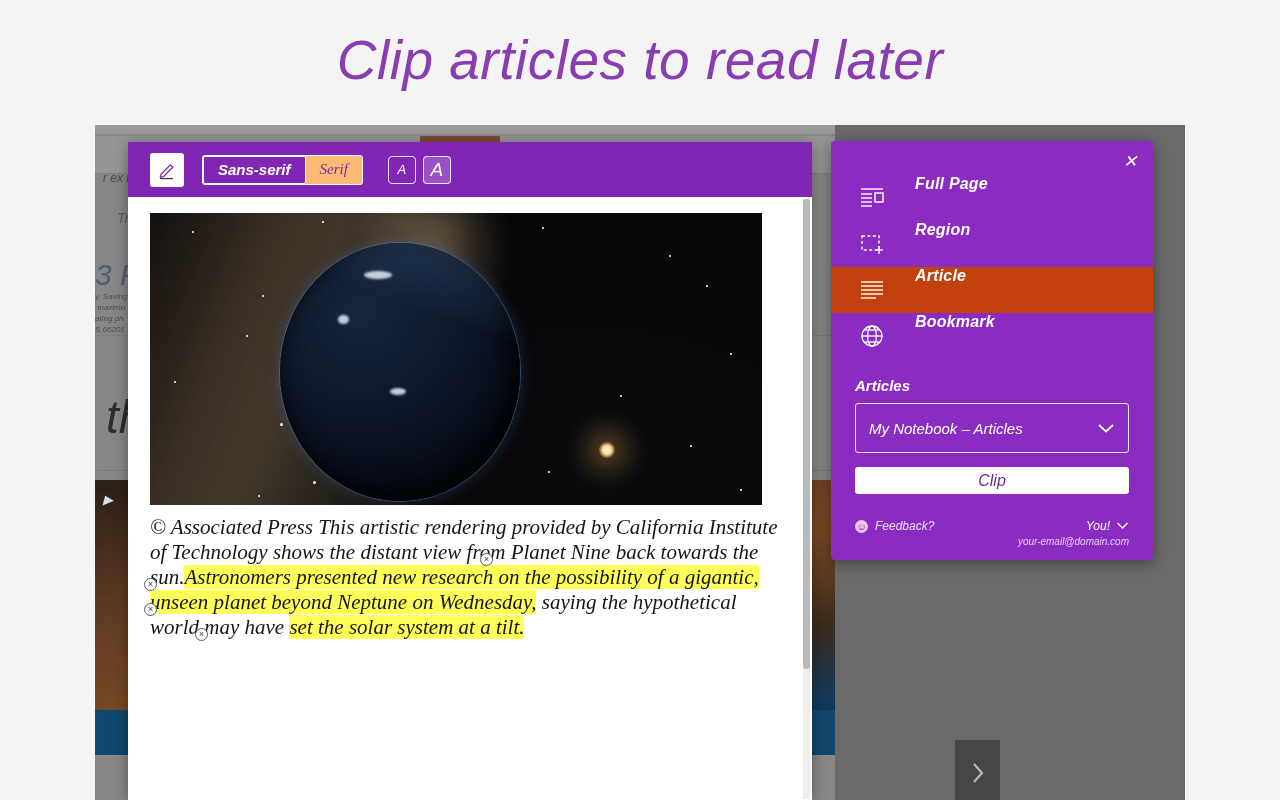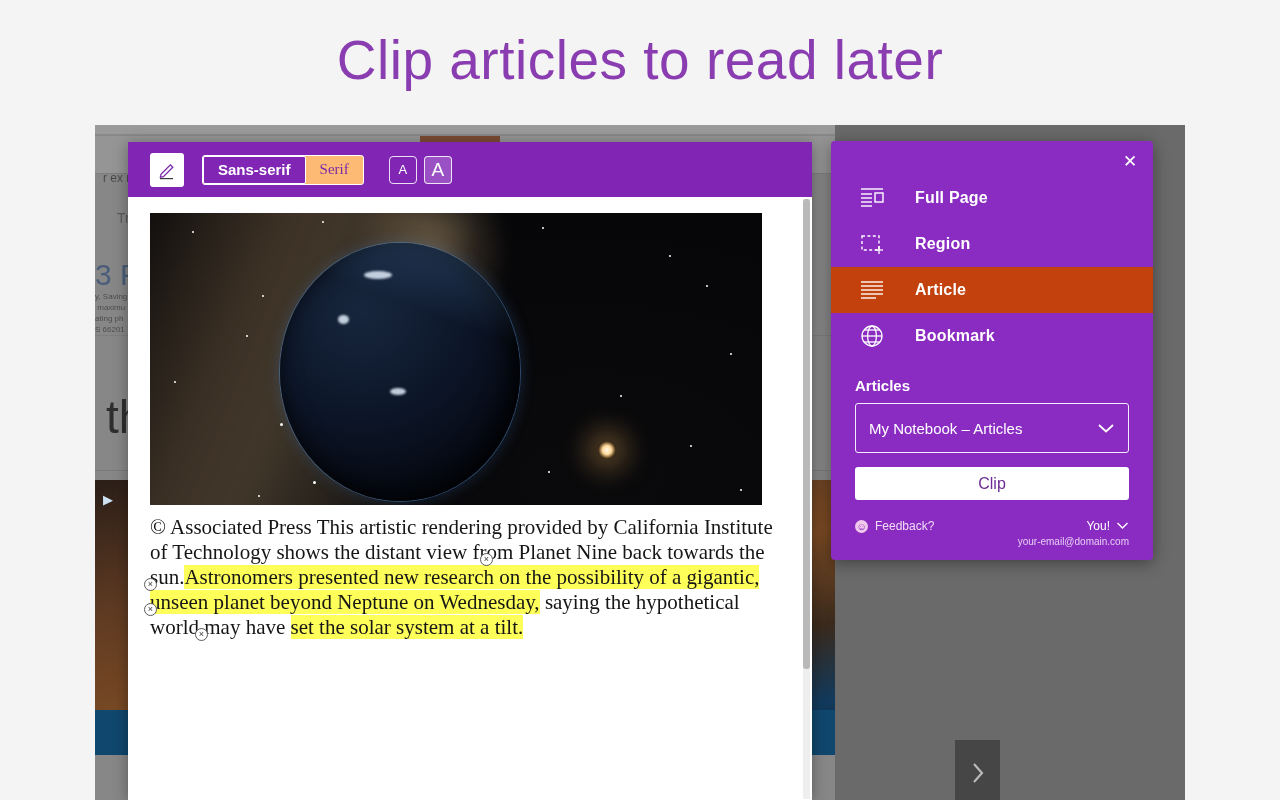--- a/index.html
+++ b/index.html
@@ -2,21 +2,21 @@
 <html><head>
 <meta charset="utf-8">
 <style>
   * { box-sizing: border-box; margin: 0; padding: 0; }
   html, body {
     width: 1280px; height: 800px;
     overflow: hidden;
     background: #f4f4f4;
     font-family: "Liberation Sans", sans-serif;
   }
-  #stage { position: relative; width: 1280px; height: 800px; background: #f4f4f4; }
+  #stage { position: relative; width: 1280px; height: 800px; background: #f4f4f4; font-style: italic; }
 
   
   .hero-title {
     position: absolute;
     left: 0; top: 28px;
     width: 1280px;
     text-align: center;
     font-family: "Liberation Sans", sans-serif;
     font-size: 55px;
     font-weight: 300;
@@ -278,21 +278,21 @@
     color: #ffffff;
   }
   .clip-close {
     position: absolute; right: 11px; top: 8px;
     width: 24px; height: 24px;
     display: flex; align-items: center; justify-content: center;
     font-size: 17px; color: #ffffff; cursor: pointer;
   }
   .mode-list { padding-top: 34px; }
   .mode-row {
-    display: flex; align-items: center;
+    display: flex; 
     height: 46px;
     padding-left: 24px;
     gap: 26px;
     cursor: pointer;
   }
   .mode-row.sel { background: #c2410c; }
   .mode-ico { width: 34px; display: flex; align-items: center; justify-content: center; }
   .mode-label { font-size: 16px; font-weight: bold; letter-spacing: 0.2px; }
   .loc-section { padding: 18px 24px 0 24px; }
   .loc-label { font-size: 15px; font-weight: bold; margin-bottom: 9px; }
@@ -300,21 +300,21 @@
     height: 50px;
     border: 1px solid rgba(255,255,255,0.9);
     border-radius: 3px;
     display: flex; align-items: center; justify-content: space-between;
     padding: 0 13px;
     font-size: 15px;
     cursor: pointer;
   }
   .clip-btn {
     margin-top: 14px;
-    height: 33px;
+    height: 27px;
     background: #ffffff;
     border-radius: 3px;
     display: flex; align-items: center; justify-content: center;
     color: #6b2a94;
     font-size: 16px;
     cursor: pointer;
   }
   .clip-footer {
     position: absolute; left: 0; bottom: 13px; width: 100%;
     padding: 0 24px;

